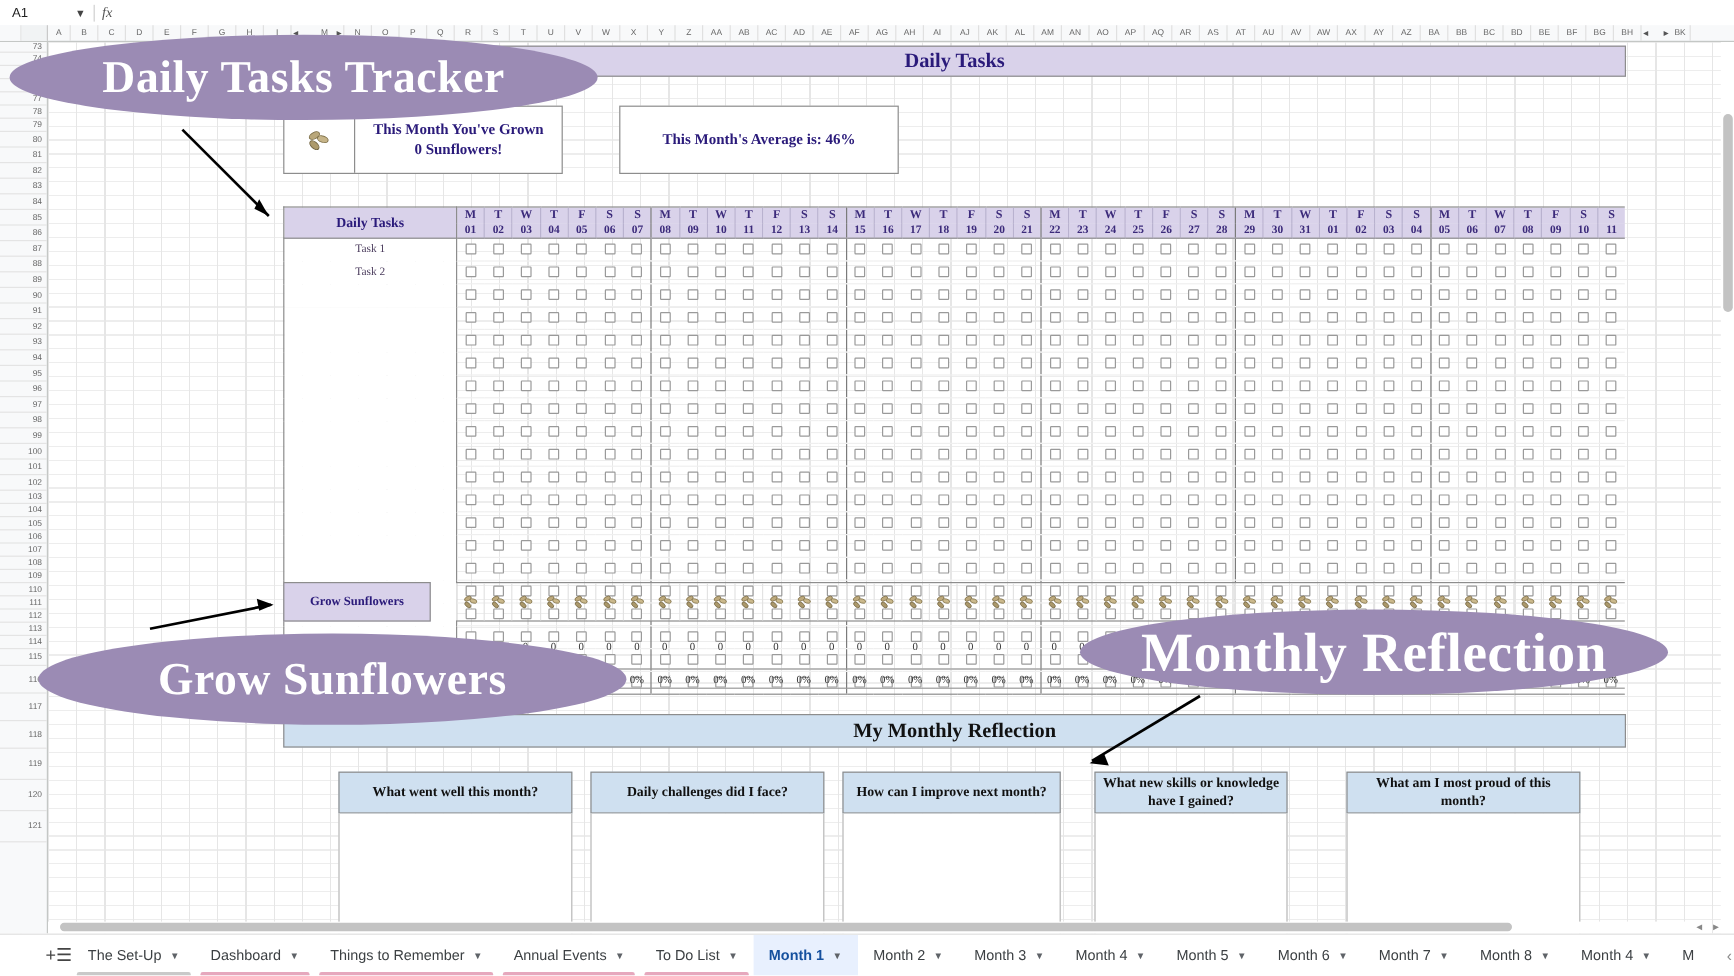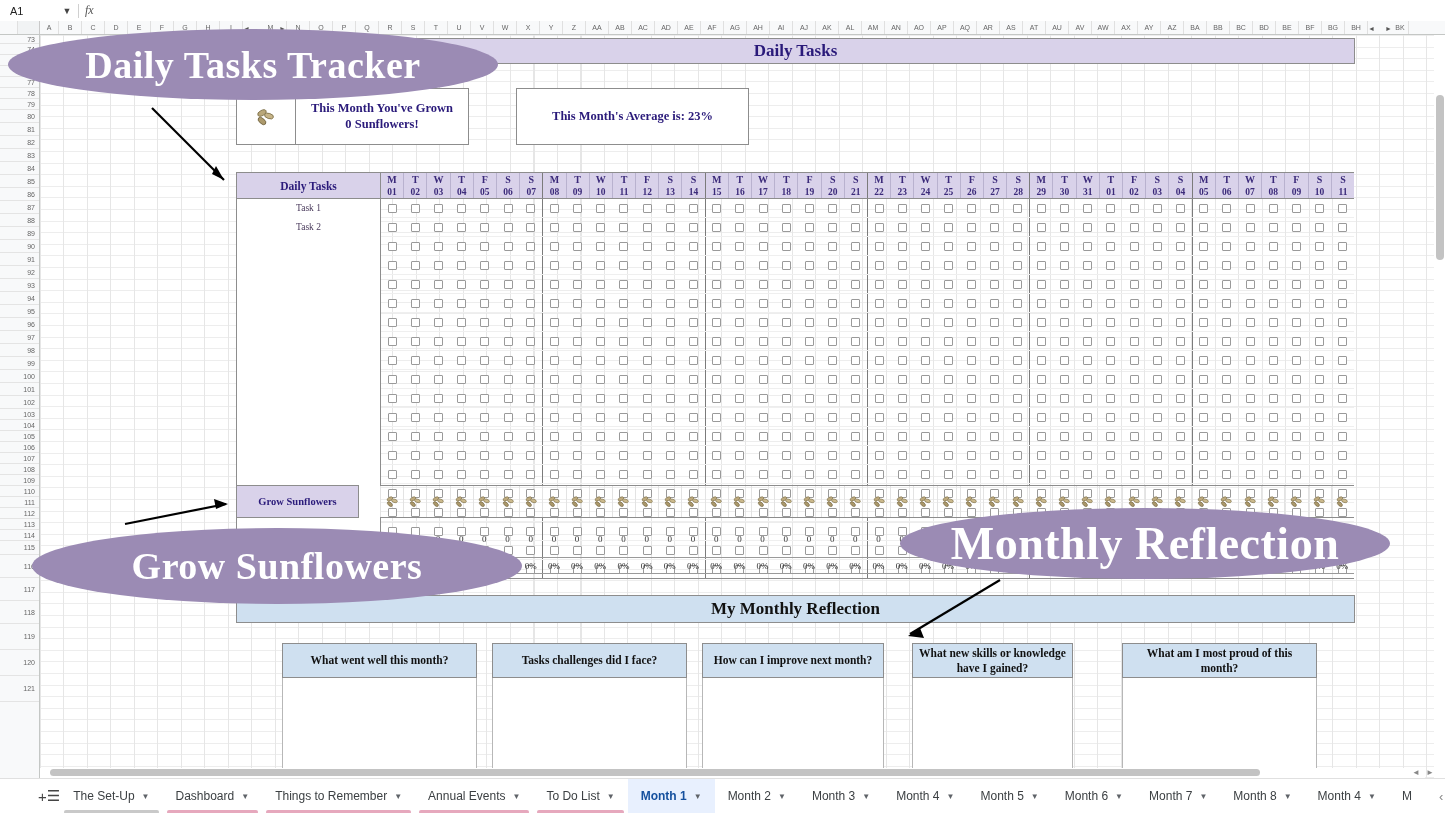--- a/index.html
+++ b/index.html
@@ -367,21 +367,21 @@
         </svg>
       </div>
       <div style="width:1px;height:100%;background:#8d8d8d;"></div>
       <div style="flex:1;padding:0 6px;">
         <div class="card-text">This Month You've Grown</div>
         <div class="card-text">0 Sunflowers!</div>
       </div>
     </div>
 
     <div class="card obj" style="left:476px; top:53px; width:233px; height:57px; justify-content:center;">
-      <div class="card-text">This Month's Average is: 23%</div>
+      <div class="card-text">This Month's Average is: 46%</div>
     </div>
 
 
     <table class="tasks-table" id="tasks-table" style="left:196px; top:137px;">
         <tbody>
           <tr>
             <th class="tt-corner" rowspan="2" style="width: 144px; height: 26px;">Daily Tasks</th>
             <th class="tt-day wk-start" style="width: 23.2px;">M</th>
             <th class="tt-day" style="width: 23.2px;">T</th>
             <th class="tt-day" style="width: 23.2px;">W</th>
@@ -1758,21 +1758,21 @@
         <div class="pct-cell" style="width: 23.2px;">0%</div>
       </div>
 
     <div class="refl-banner obj" style="left:196px; top:560px; width:1119px; height:28px;">My Monthly Reflection</div>
     <div id="refl-cards">
         <div class="obj" style="left: 242px; top: 608px; width: 195px;">
           <div class="refl-head" style="height: 35px;">What went well this month?</div>
           <div class="refl-body" style="height: 104px;"></div>
         </div>
         <div class="obj" style="left: 452px; top: 608px; width: 195px;">
-          <div class="refl-head" style="height: 35px;">Tasks challenges did I face?</div>
+          <div class="refl-head" style="height: 35px;">Daily challenges did I face?</div>
           <div class="refl-body" style="height: 104px;"></div>
         </div>
         <div class="obj" style="left: 662px; top: 608px; width: 182px;">
           <div class="refl-head" style="height: 35px;">How can I improve next month?</div>
           <div class="refl-body" style="height: 104px;"></div>
         </div>
         <div class="obj" style="left: 872px; top: 608px; width: 161px;">
           <div class="refl-head" style="height: 35px;">What new skills or knowledge have I gained?</div>
           <div class="refl-body" style="height: 104px;"></div>
         </div>

